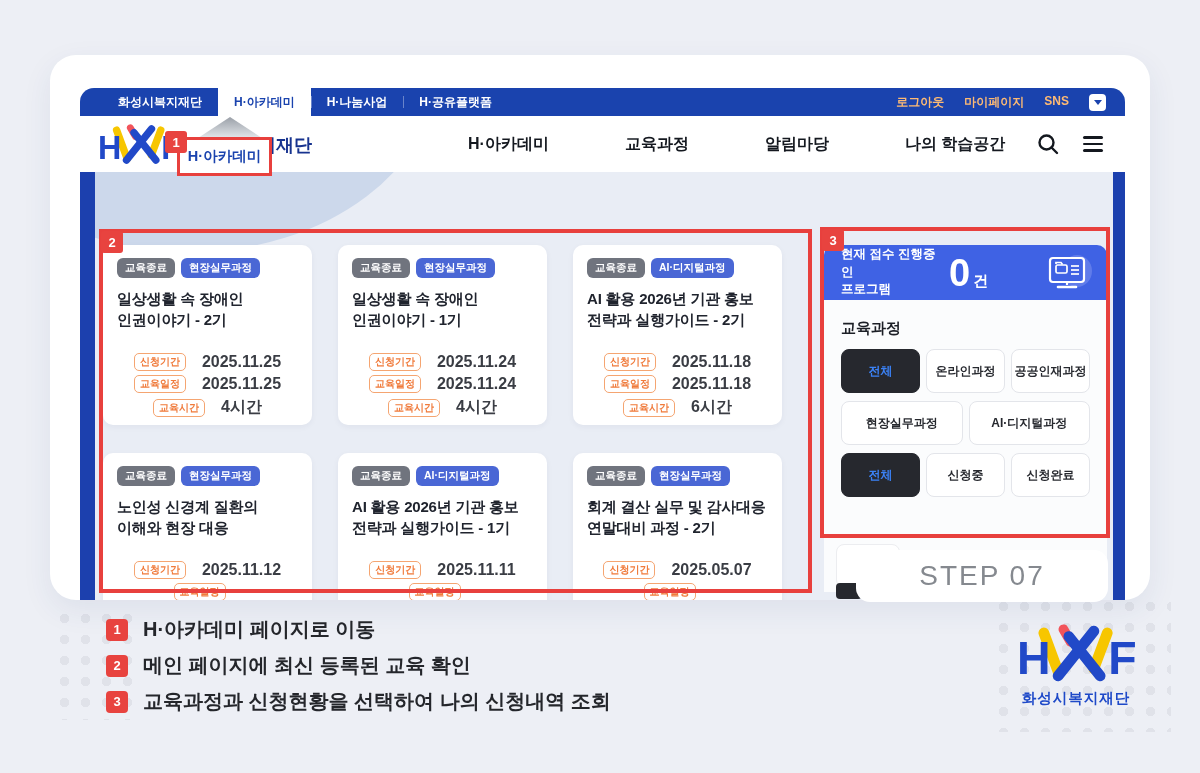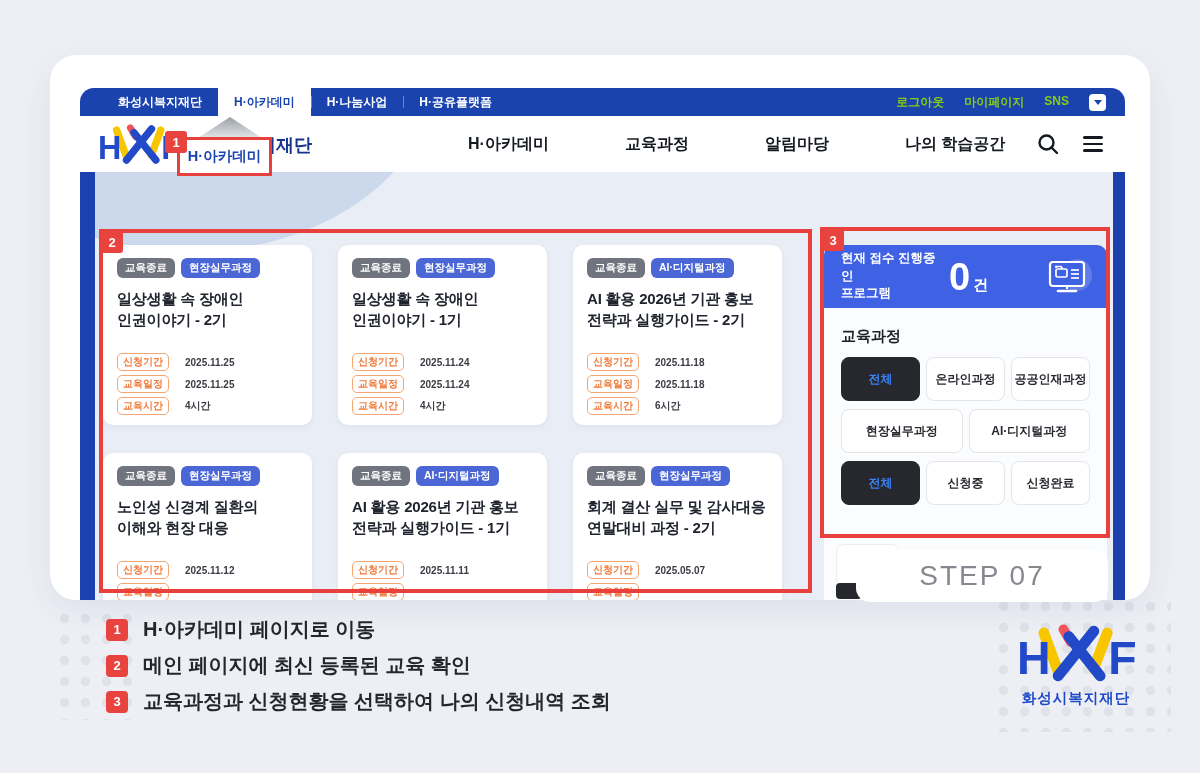--- a/index.html
+++ b/index.html
@@ -17,21 +17,21 @@
   .shot{position:absolute;left:30px;top:33px;width:1045px;height:512px;border-radius:14px 14px 0 0;overflow:hidden;background:#e9edf5;}
 
   
   .topbar{position:absolute;left:0;top:0;width:100%;height:28px;background:#1a43ae;display:flex;align-items:stretch;}
   .tb-tabs{display:flex;margin-left:22px;}
   .tb-tab{display:flex;align-items:center;padding:0 16px;color:#fff;font-size:12px;font-weight:700;position:relative;white-space:nowrap;}
   .tb-tab + .tb-tab::before{content:"";position:absolute;left:0;top:8px;height:12px;width:1px;background:rgba(255,255,255,.35);}
   .tb-tab.m-true{background:#fff;color:#1a43ae;}
   .tb-right{margin-left:auto;display:flex;align-items:center;gap:20px;padding-right:19px;}
   .tb-links{display:flex;gap:20px;}
-  .tb-link{color:#84cc16;font-size:12px;font-weight:700;white-space:nowrap;cursor:pointer;}
+  .tb-link{color:#fdba74;font-size:12px;font-weight:700;white-space:nowrap;cursor:pointer;}
   .sns-btn{width:17px;height:17px;background:#fff;border-radius:4px;display:flex;align-items:center;justify-content:center;cursor:pointer;}
   .tri{width:0;height:0;border-left:4px solid transparent;border-right:4px solid transparent;border-top:5px solid #1a43ae;display:block;}
 
   
   .site-header{position:absolute;left:0;top:28px;width:100%;height:56px;background:#fff;}
   .brand{position:absolute;left:18px;top:8px;display:flex;align-items:center;cursor:pointer;}
   .brand-text{font-size:18px;font-weight:800;color:#17338f;margin-left:6px;white-space:nowrap;}
   .main-nav{position:absolute;left:388px;top:0;height:100%;display:flex;align-items:center;gap:76px;}
   .nav-item{font-size:16px;font-weight:800;color:#14181f;white-space:nowrap;cursor:pointer;}
   .search-ic{position:absolute;right:66px;top:17px;cursor:pointer;}
@@ -47,27 +47,27 @@
 
   
   .cards{position:absolute;left:23px;top:73px;display:grid;grid-template-columns:repeat(3,209px);grid-auto-rows:180px;column-gap:26px;row-gap:28px;}
   .card{background:#fff;border-radius:10px;padding:13px 14px;display:flex;flex-direction:column;box-shadow:0 2px 6px rgba(30,40,80,.05);cursor:pointer;}
   .badges{display:flex;gap:6px;}
   .badge{font-size:10.5px;font-weight:700;color:#fff;padding:3px 8px;border-radius:6px;white-space:nowrap;}
   .badge.m-gray{background:#70747e;}
   .badge.m-blue{background:#4a67d5;}
   .card-title{margin-top:10px;font-size:15px;font-weight:800;color:#20242e;line-height:1.4;white-space:pre-line;letter-spacing:-0.2px;}
   .card-rows{margin-top:23px;display:flex;flex-direction:column;gap:4px;}
-  .crow{display:flex;align-items:center;}
+  .crow{display:flex;align-items:center;justify-content:center;}
   .tag{font-size:10px;font-weight:700;color:#f07b3c;border:1px solid #f5a571;border-radius:5px;padding:1px 5px;background:#fff;white-space:nowrap;min-width:44px;text-align:center;min-height:15px;}
-  .crow-val{font-size:10px;font-weight:700;color:#3a3d44;margin-left:16px;}
+  .crow-val{font-size:16px;font-weight:700;color:#3a3d44;margin-left:16px;}
 
   
   .sidebar{position:absolute;left:744px;top:73px;width:283px;}
-  .sb-banner{height:63px;background:#3f62e4;border-radius:10px 10px 0 0;display:flex;align-items:center;padding:0 12px 0 17px;}
+  .sb-banner{height:55px;background:#3f62e4;border-radius:10px 10px 0 0;display:flex;align-items:center;padding:0 12px 0 17px;}
   .sb-label{color:#fff;font-size:12.5px;font-weight:700;line-height:1.4;white-space:pre-line;width:104px;}
   .sb-count{display:flex;align-items:baseline;margin-left:4px;}
   .sb-num{color:#fff;font-size:38px;font-weight:800;line-height:1;}
   .sb-unit{color:#fff;font-size:15px;font-weight:700;margin-left:3px;}
   .sb-icon{margin-left:auto;}
   .sb-panel{background:#fbfcfd;height:292px;padding:13px 17px 10px;overflow:hidden;}
   .sb-sec-title{font-size:15px;font-weight:800;color:#1c1f26;margin:6px 0 11px;}
   .btn-row{display:flex;gap:6px;margin-bottom:8px;}
   .fbtn{flex:1;height:44px;border:1px solid #e3e5ea;border-radius:8px;background:#fff;font-family:inherit;display:flex;align-items:center;justify-content:center;font-size:12px;font-weight:700;color:#26282e;cursor:pointer;white-space:nowrap;}
   .fbtn.m-true{background:#26282e;color:#3b82f6;border-color:#26282e;}

